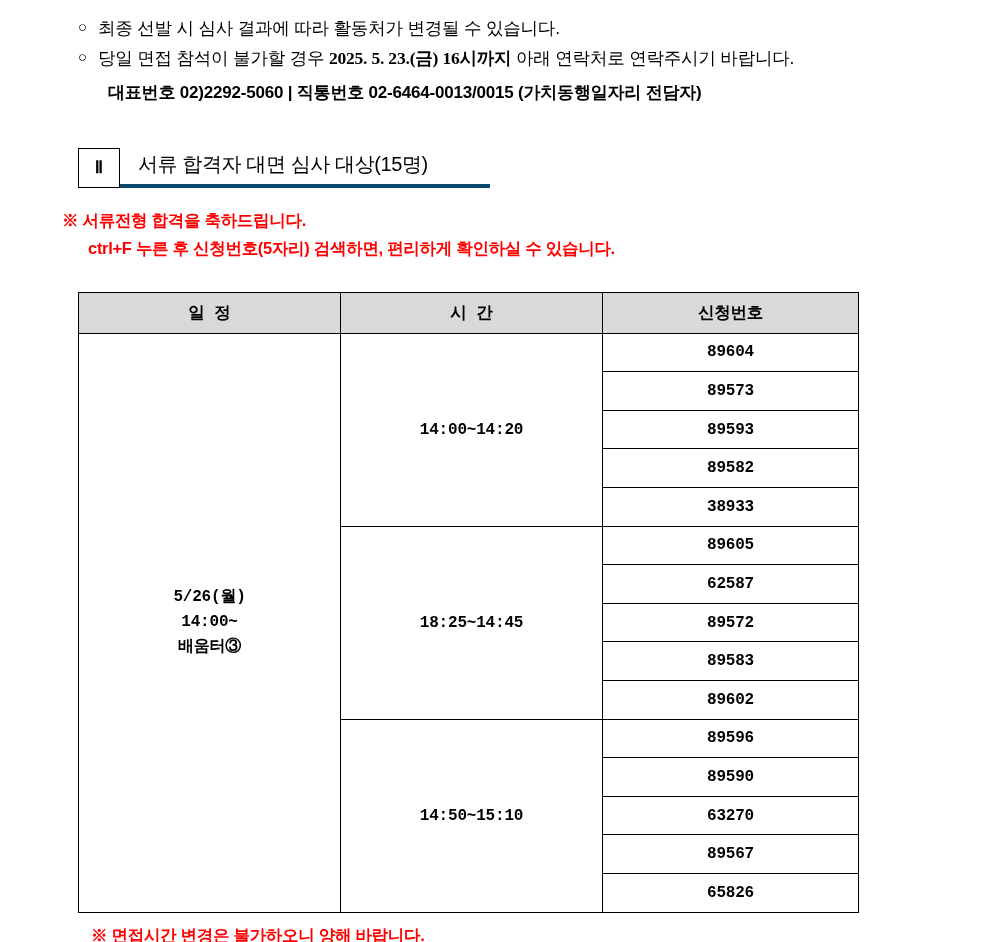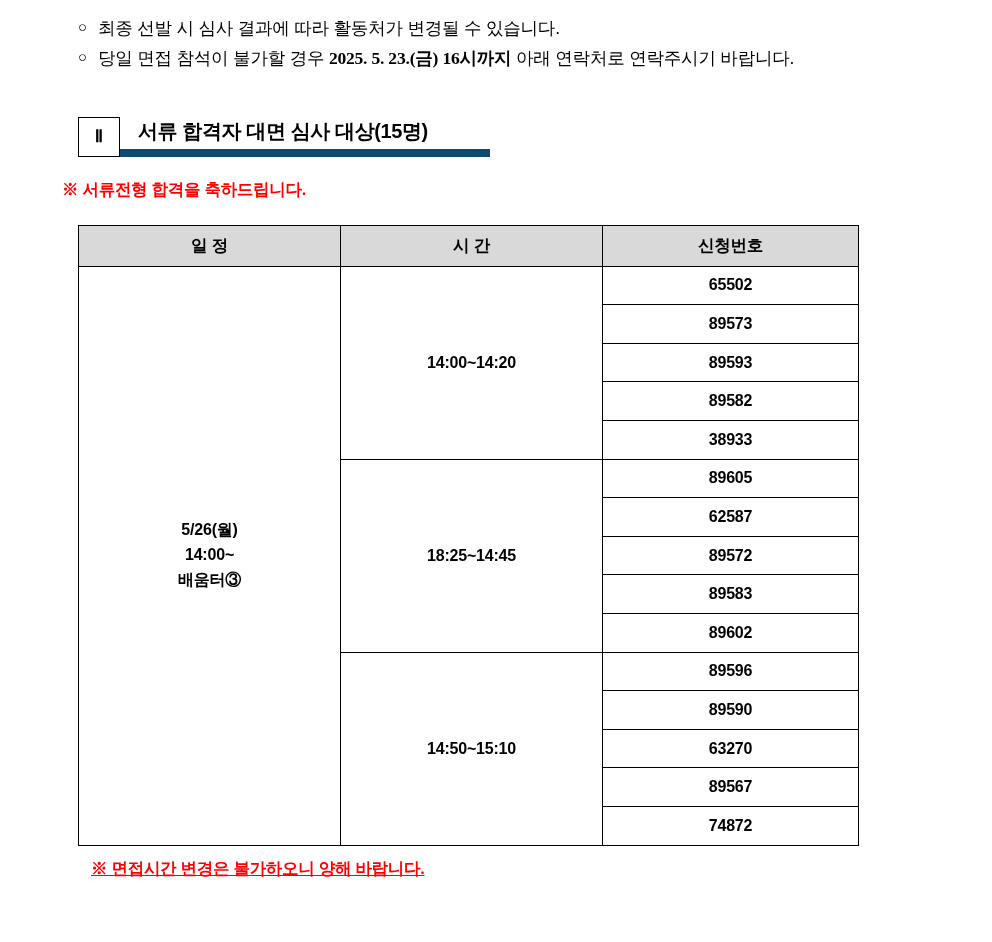--- a/index.html
+++ b/index.html
@@ -72,26 +72,25 @@
     border: 1.6px solid #000;
     display: flex;
     align-items: center;
     justify-content: center;
     font-size: 17px;
     font-weight: bold;
     box-sizing: border-box;
   }
   .section-title-wrap {
     flex: 1 1 auto;
-    border-bottom: 8px solid #0c4a6e;
+    border-bottom: 4px solid #0c4a6e;
     display: flex;
     align-items: center;
     padding-left: 18px;
     box-sizing: border-box;
-    font-weight: bold;
   }
   .section-title {
     font-size: 20px;
     letter-spacing: -0.4px;
     padding-bottom: 2px;
   }
 
   
   .red-note {
     color: #ff0000;
@@ -105,22 +104,23 @@
   .red-note-2 {
     margin: 6px 0 0 88px;
   }
   .red-note-bottom {
     margin: 12px 0 0 91px;
     text-decoration: underline;
   }
 
   
   .table-wrap {
-    margin: 24px 0 0 78px;
+    margin: 32px 0 0 78px;
     width: 780px;
+    font-family: Liberation Mono, monospace;
   }
   table.schedule {
     border-collapse: collapse;
     width: 780px;
     table-layout: fixed;
   }
   table.schedule th,
   table.schedule td {
     border: 1px solid #000;
     text-align: center;
@@ -158,50 +158,52 @@
     <div class="notice-item">
       <span class="bullet-circle">○</span>
       <span class="notice-text">최종 선발 시 심사 결과에 따라 활동처가 변경될 수 있습니다.</span>
     </div>
     <div class="notice-item">
       <span class="bullet-circle">○</span>
       <span class="notice-text"><span>당일 면접 참석이 불가할 경우 </span><span class="bold">2025. 5. 23.(금) 16시까지</span><span> 아래 연락처로 연락주시기 바랍니다.</span></span>
     </div>
   </div>
 
+  <div class="contact-line">대표번호 02)2292-5060 | 직통번호 02-6464-0013/0015 (가치동행일자리 전담자)</div>
 
   <div class="section-head">
     <div class="section-num">Ⅱ</div>
     <div class="section-title-wrap">
       <span class="section-title">서류 합격자 대면 심사 대상(15명)</span>
     </div>
   </div>
 
   <div class="red-note red-note-1">※ 서류전형 합격을 축하드립니다.</div>
+  <div class="red-note red-note-2">ctrl+F 누른 후 신청번호(5자리) 검색하면, 편리하게 확인하실 수 있습니다.</div>
 
   <div class="table-wrap">
     <table class="schedule">
       <colgroup>
         <col class="col-date">
         <col class="col-time">
         <col class="col-num">
       </colgroup>
       <thead>
         <tr>
           <th>일    정</th>
           <th>시    간</th>
           <th>신청번호</th>
         </tr>
       </thead>
       <tbody>
 
         <tr>
           <td class="date-cell" rowspan="15"><span>5/26(월)</span><br><span>14:00~</span><br><span>배움터③</span></td>
           <td class="time-cell" rowspan="5">14:00~14:20</td>
-          <td class="num-cell">65502</td>
+          <td class="num-cell">89604</td>
         </tr>
         <tr>
           <td class="num-cell">89573</td>
         </tr>
         <tr>
           <td class="num-cell">89593</td>
         </tr>
         <tr>
           <td class="num-cell">89582</td>
         </tr>
@@ -233,21 +235,21 @@
         <tr>
           <td class="num-cell">89590</td>
         </tr>
         <tr>
           <td class="num-cell">63270</td>
         </tr>
         <tr>
           <td class="num-cell">89567</td>
         </tr>
         <tr>
-          <td class="num-cell">74872</td>
+          <td class="num-cell">65826</td>
         </tr>
       </tbody>
     </table>
   </div>
 
   <div class="red-note red-note-bottom">※ 면접시간 변경은 불가하오니 양해 바랍니다.</div>
 
 </div>
 
 </body></html>

